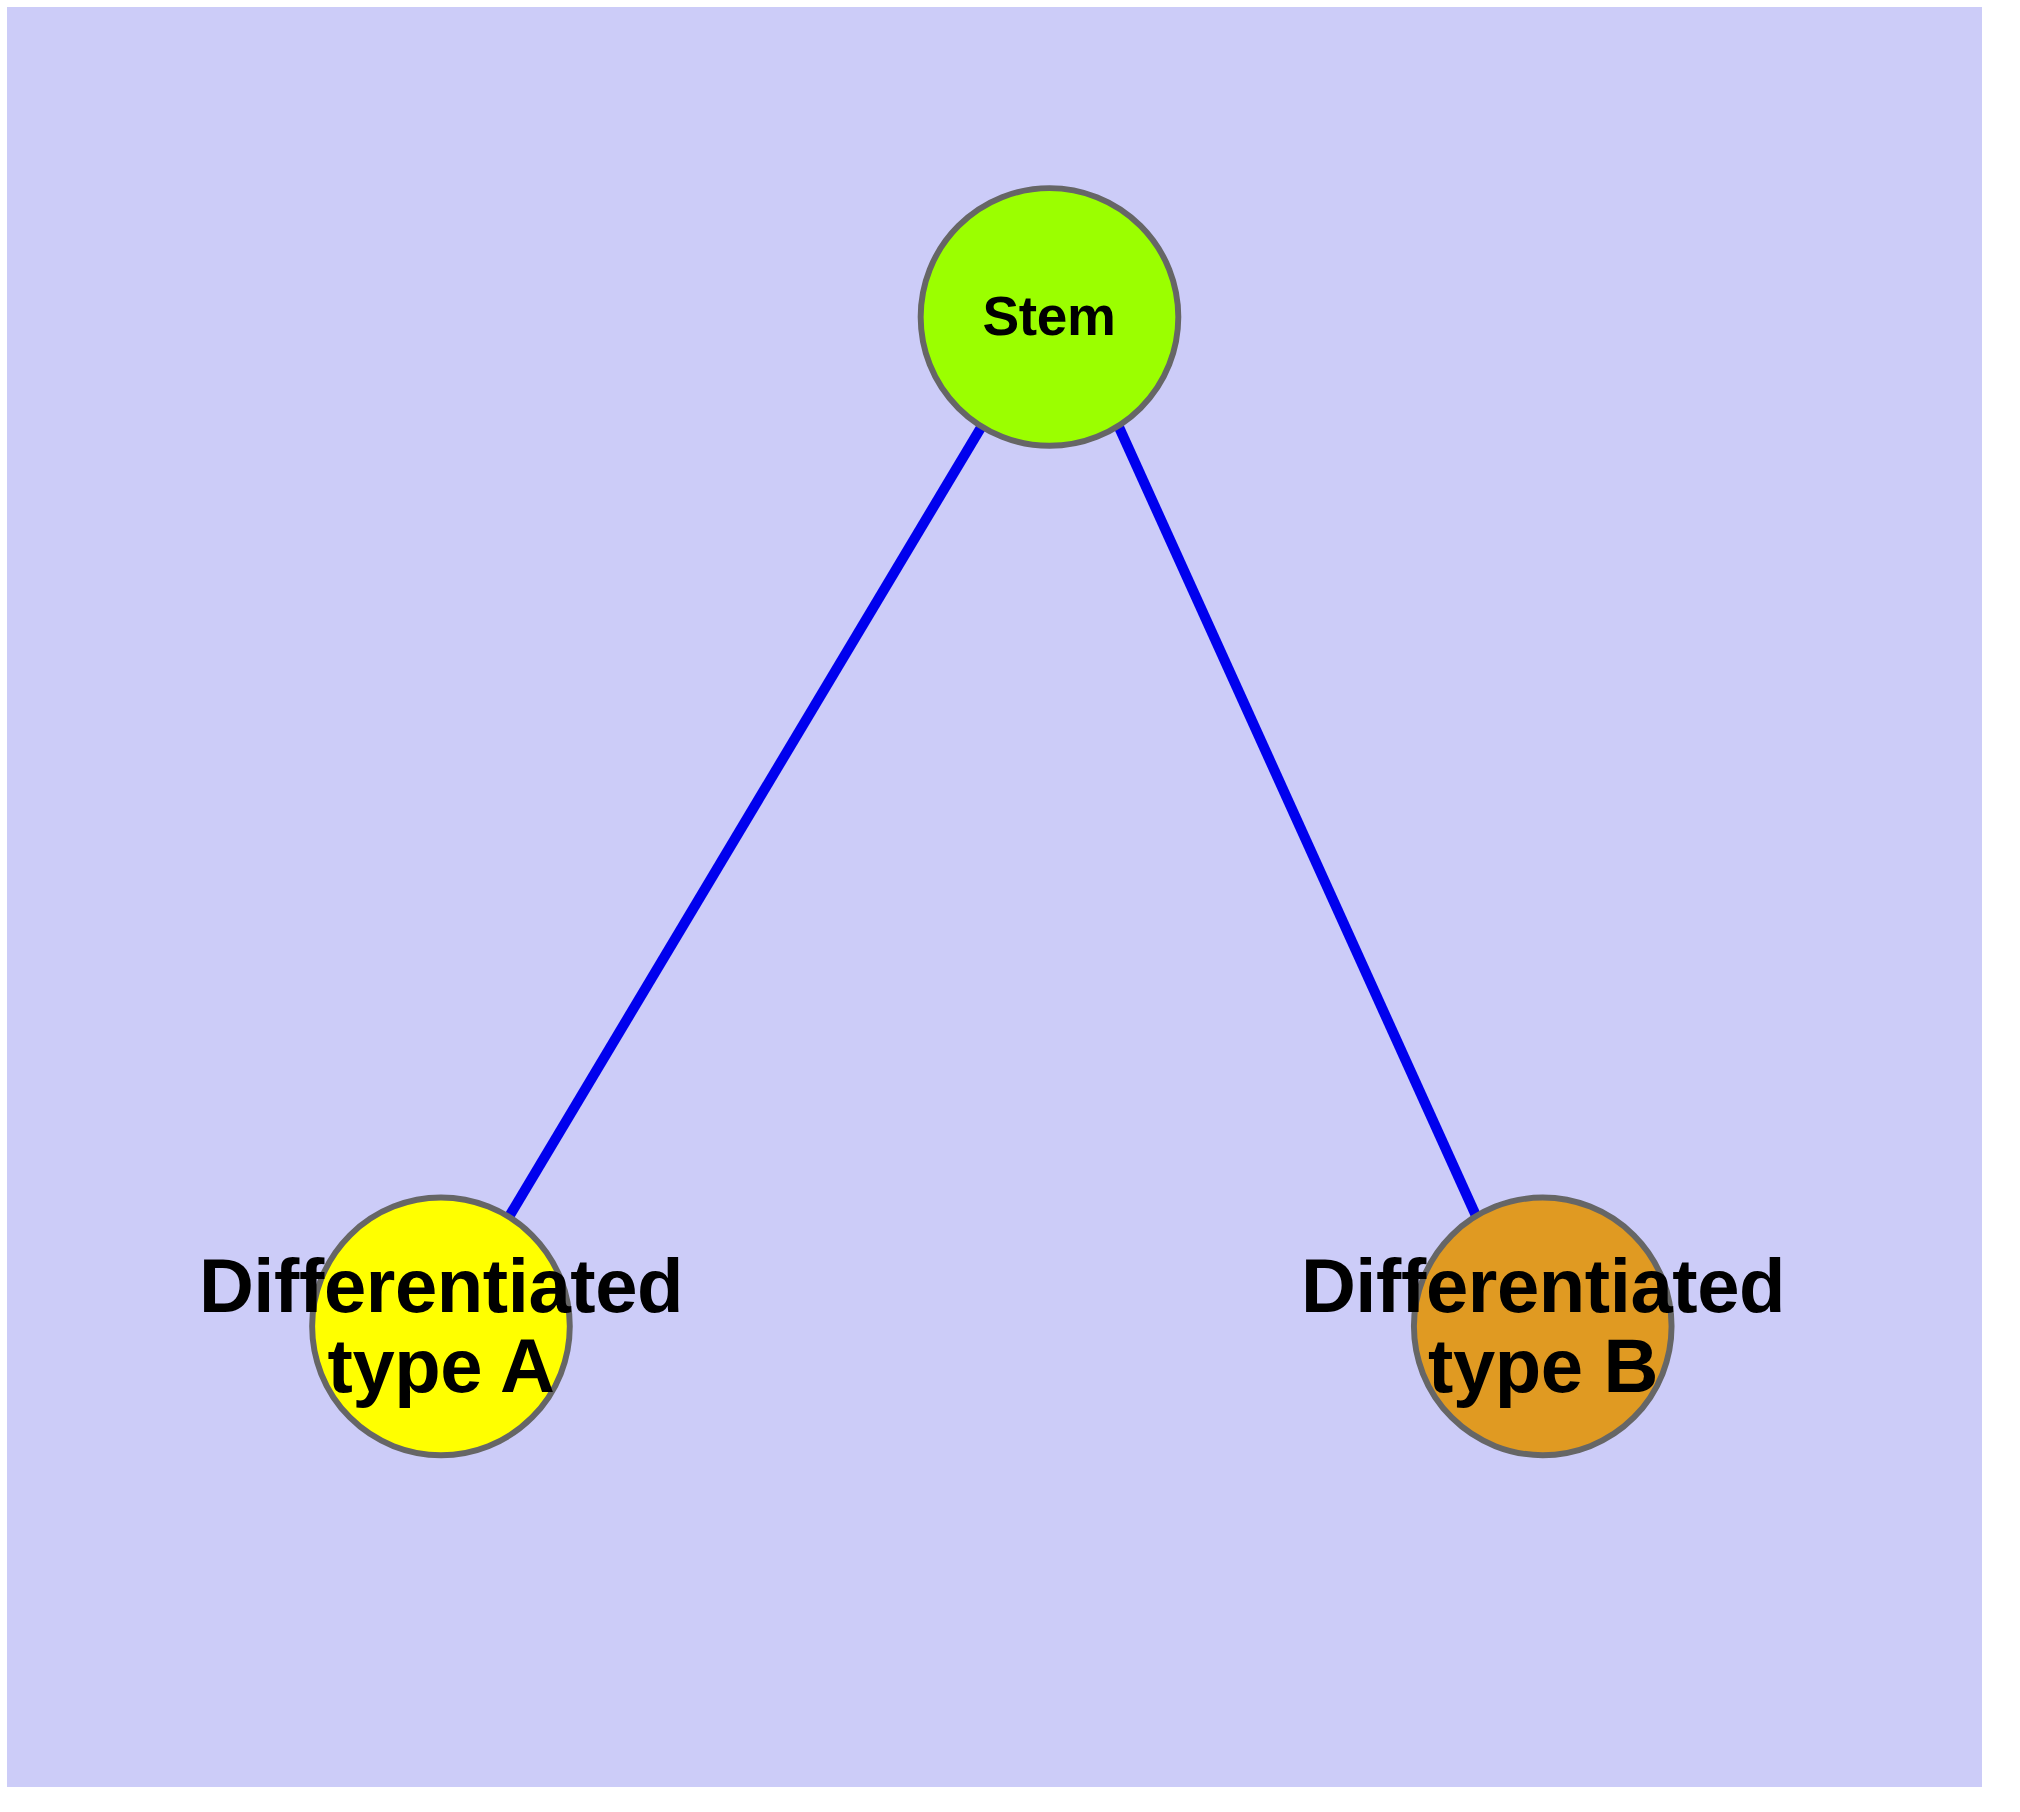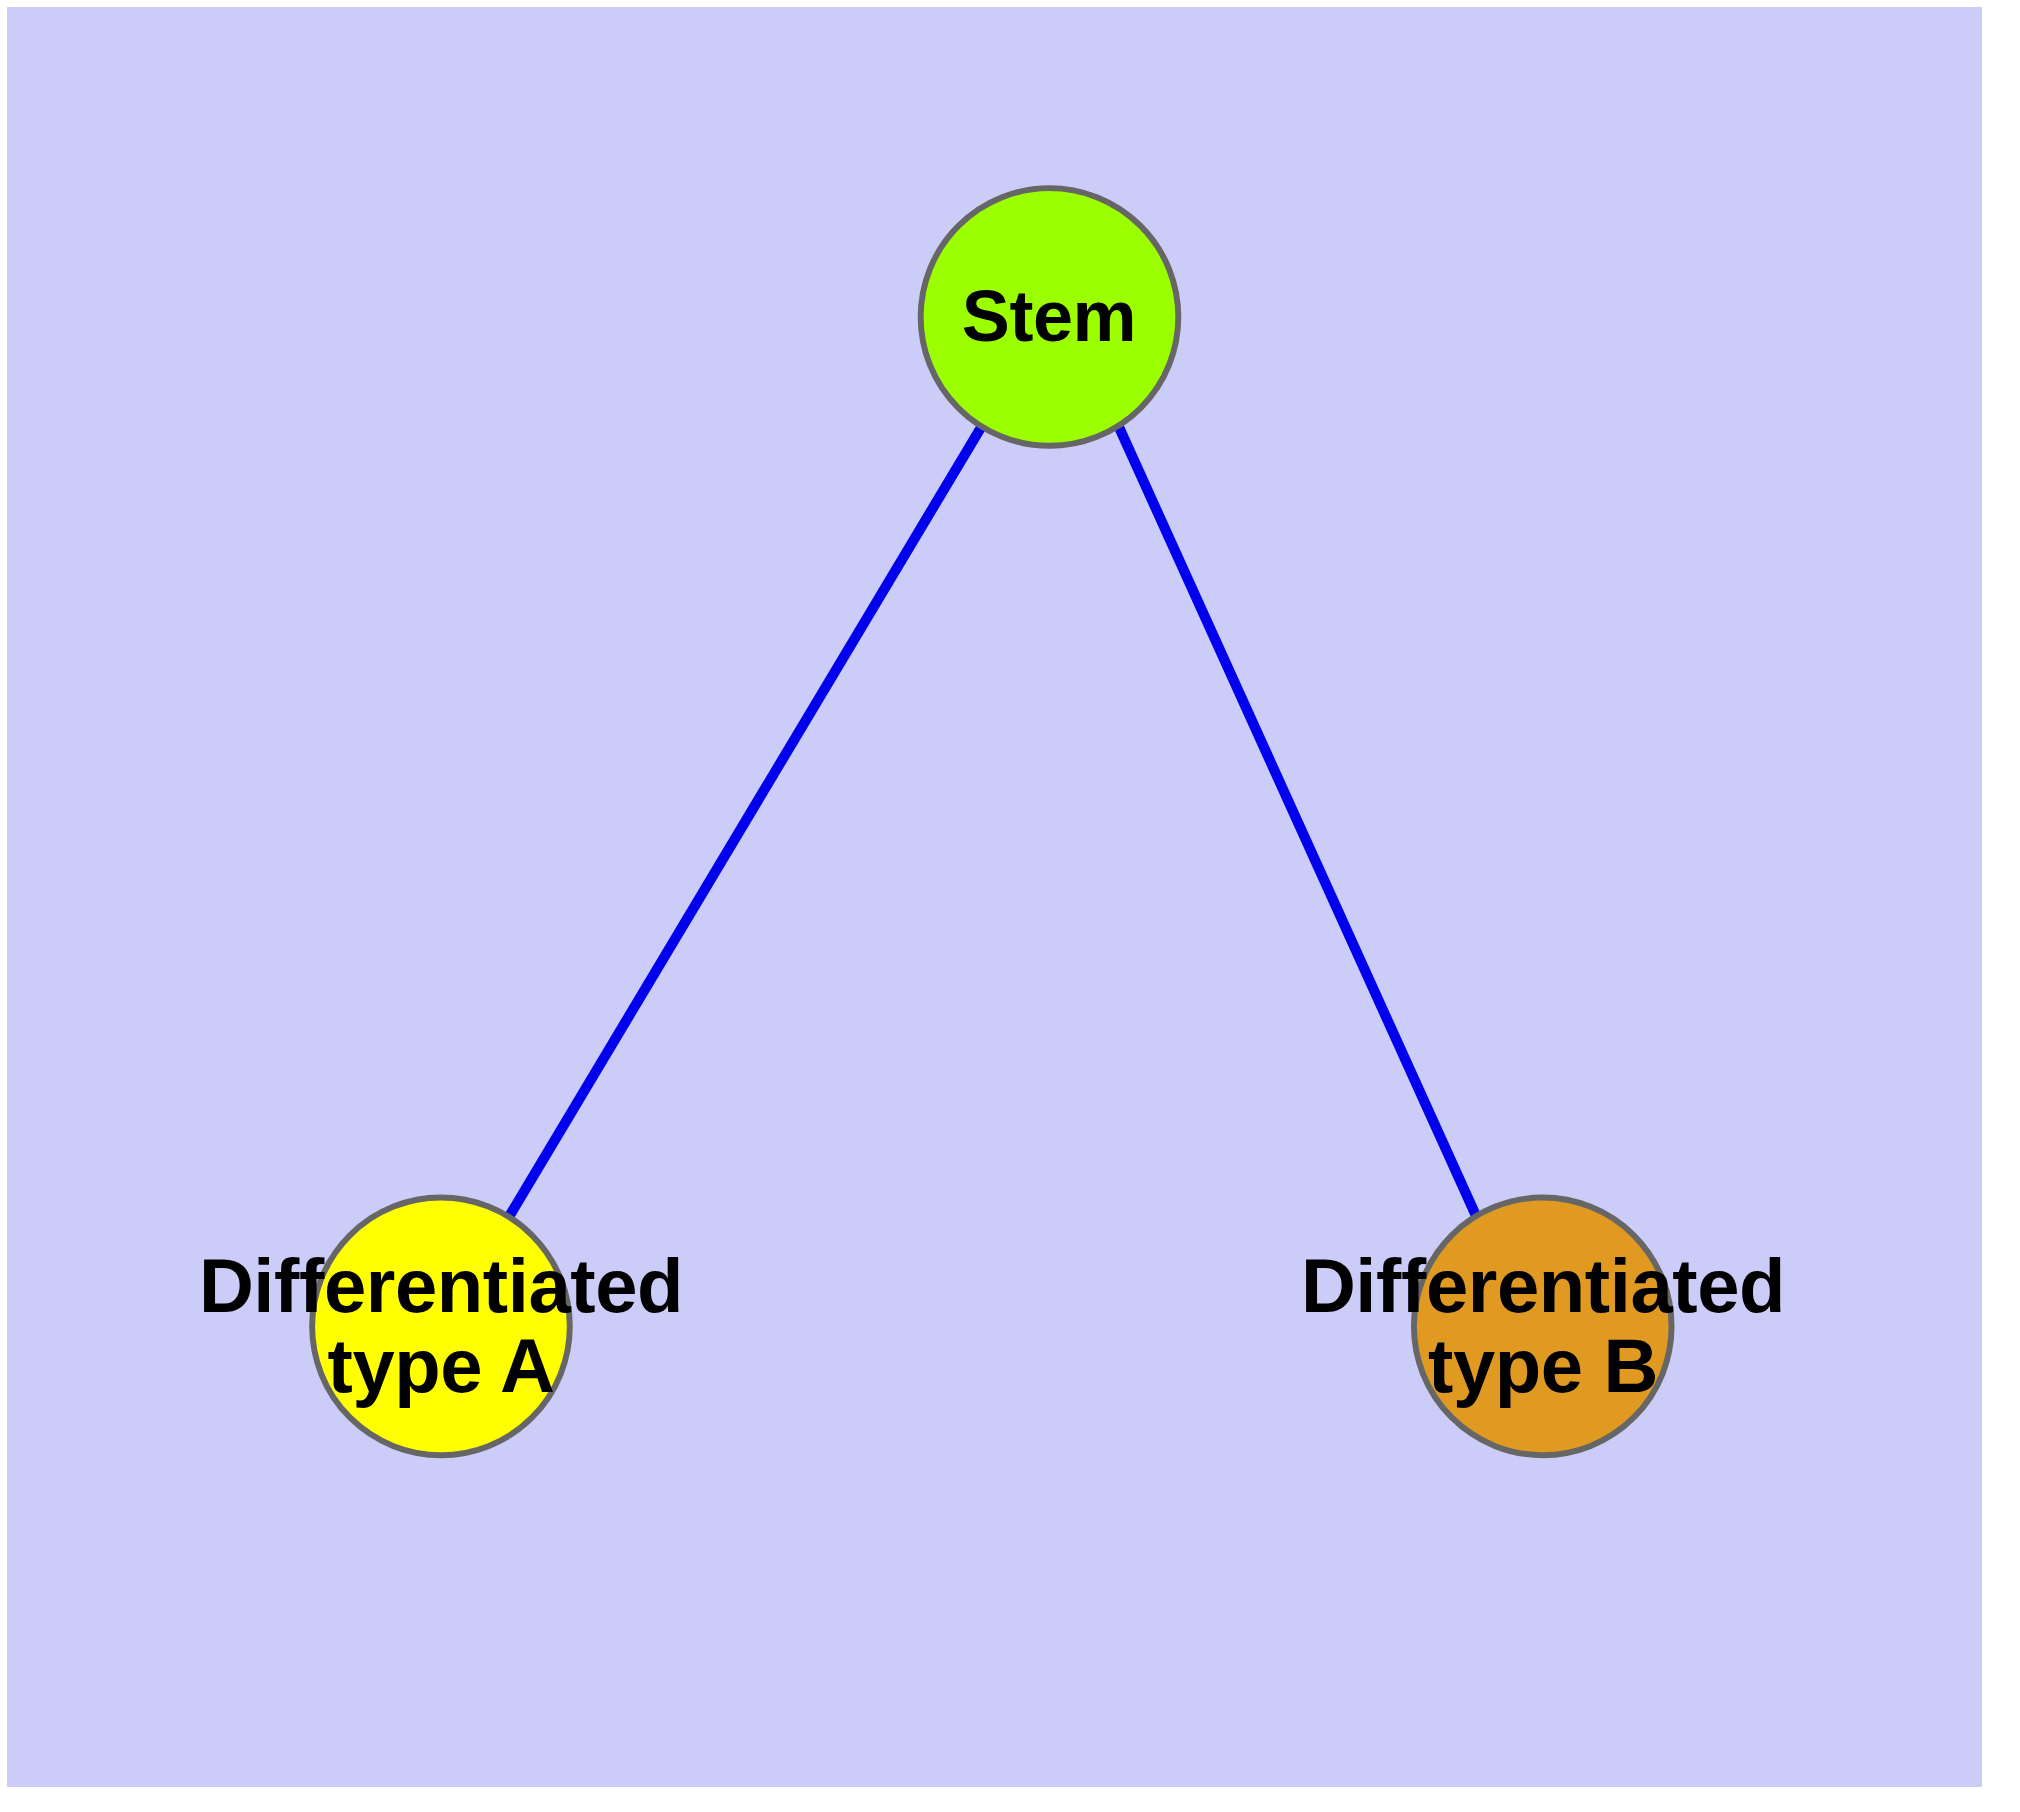--- a/index.html
+++ b/index.html
@@ -67,20 +67,20 @@
       <line class="graph-edge-line" id="edge-0" x1="1158" y1="503" x2="600" y2="1436" stroke="#0000ee" stroke-width="12"></line>
       <line class="graph-edge-line" id="edge-1" x1="1320" y1="504" x2="1742" y2="1436" stroke="#0000ee" stroke-width="12"></line>
     </g>
     <g>
       <circle class="graph-node-circle" id="node-0" cx="1238" cy="374" r="152" fill="#9bff00" stroke="#666666" stroke-width="7"></circle>
       <circle class="graph-node-circle" id="node-1" cx="520" cy="1565" r="152" fill="#ffff00" stroke="#666666" stroke-width="7"></circle>
       <circle class="graph-node-circle" id="node-2" cx="1820" cy="1565" r="152" fill="#e09a22" stroke="#666666" stroke-width="7"></circle>
     </g>
   </svg>
 
-  <div class="node-label" id="label-0" style="left: 1049px; top: 317px; color: rgb(0, 0, 0); font-size: 72px;">Stem</div>
+  <div class="node-label" id="label-0" style="left: 1049px; top: 317px; color: rgb(0, 0, 0); font-size: 55px;">Stem</div>
   <div class="node-label" id="label-1" style="left: 441px; top: 1326px; color: rgb(0, 0, 0); font-size: 76px;">Differentiated
 type A</div>
   <div class="node-label" id="label-2" style="left: 1543px; top: 1326px; color: rgb(0, 0, 0); font-size: 76px;">Differentiated
 type B</div>
 
 </div>
 
 
 </body></html>

